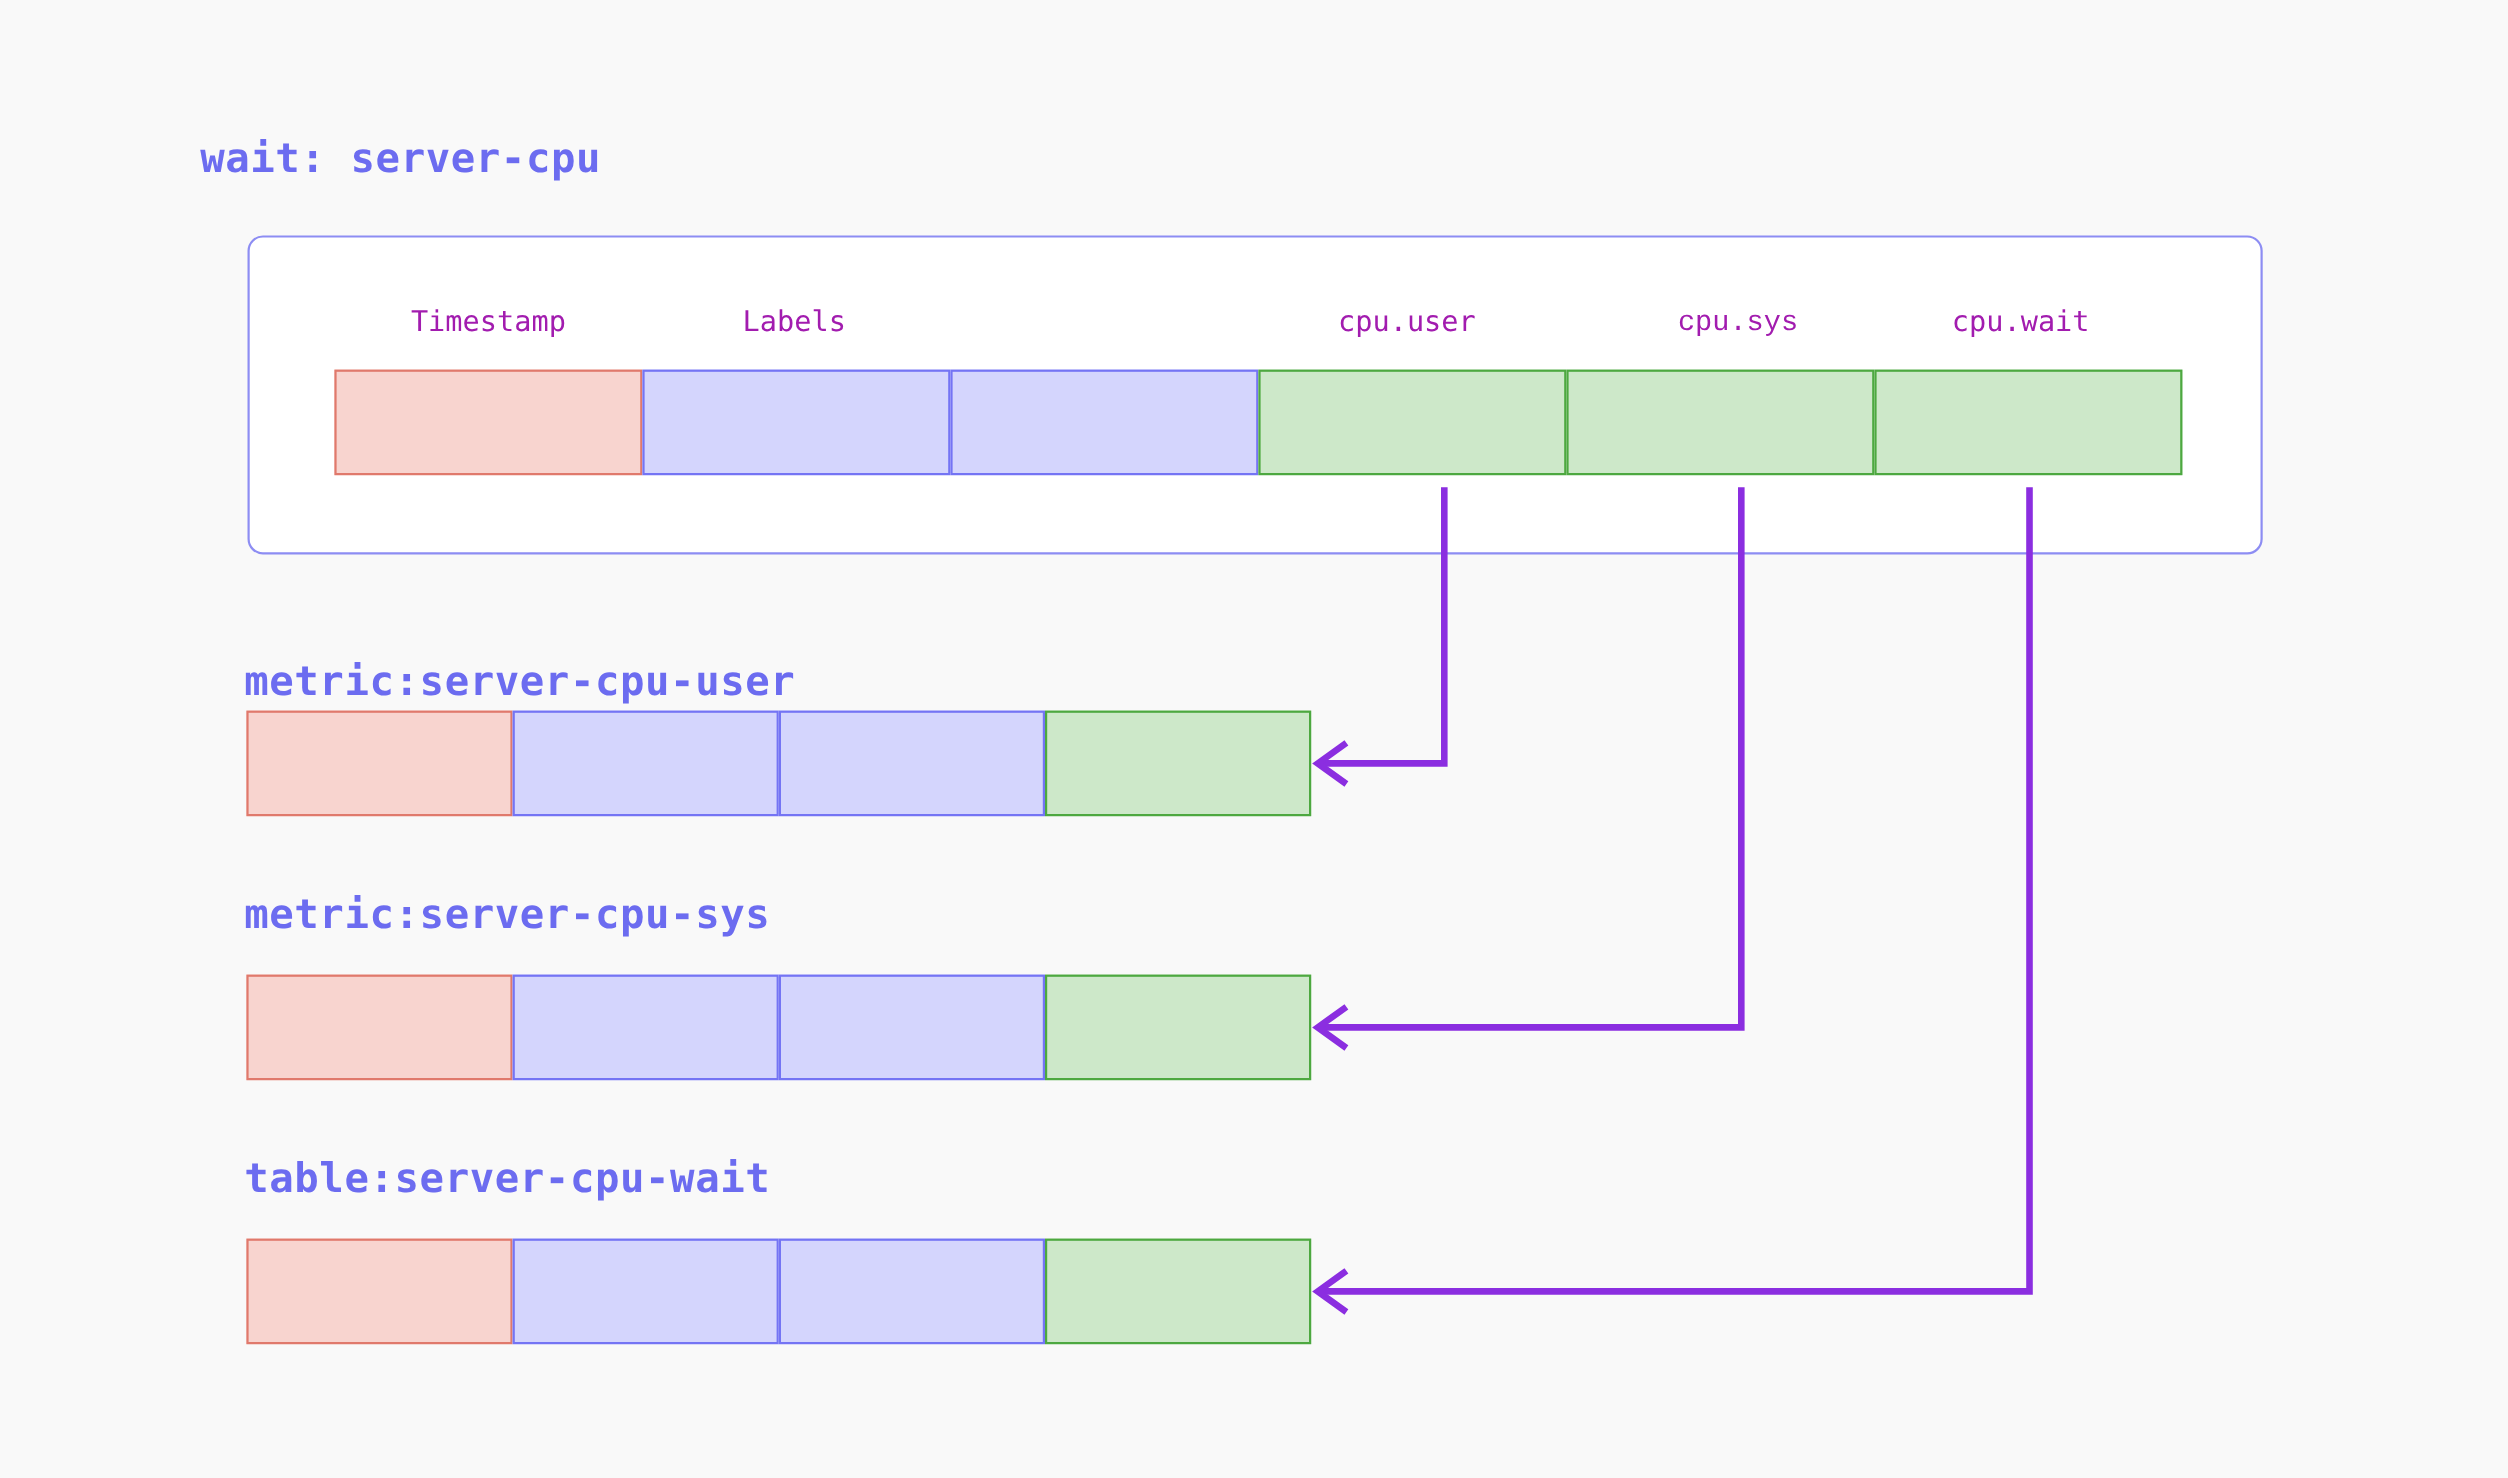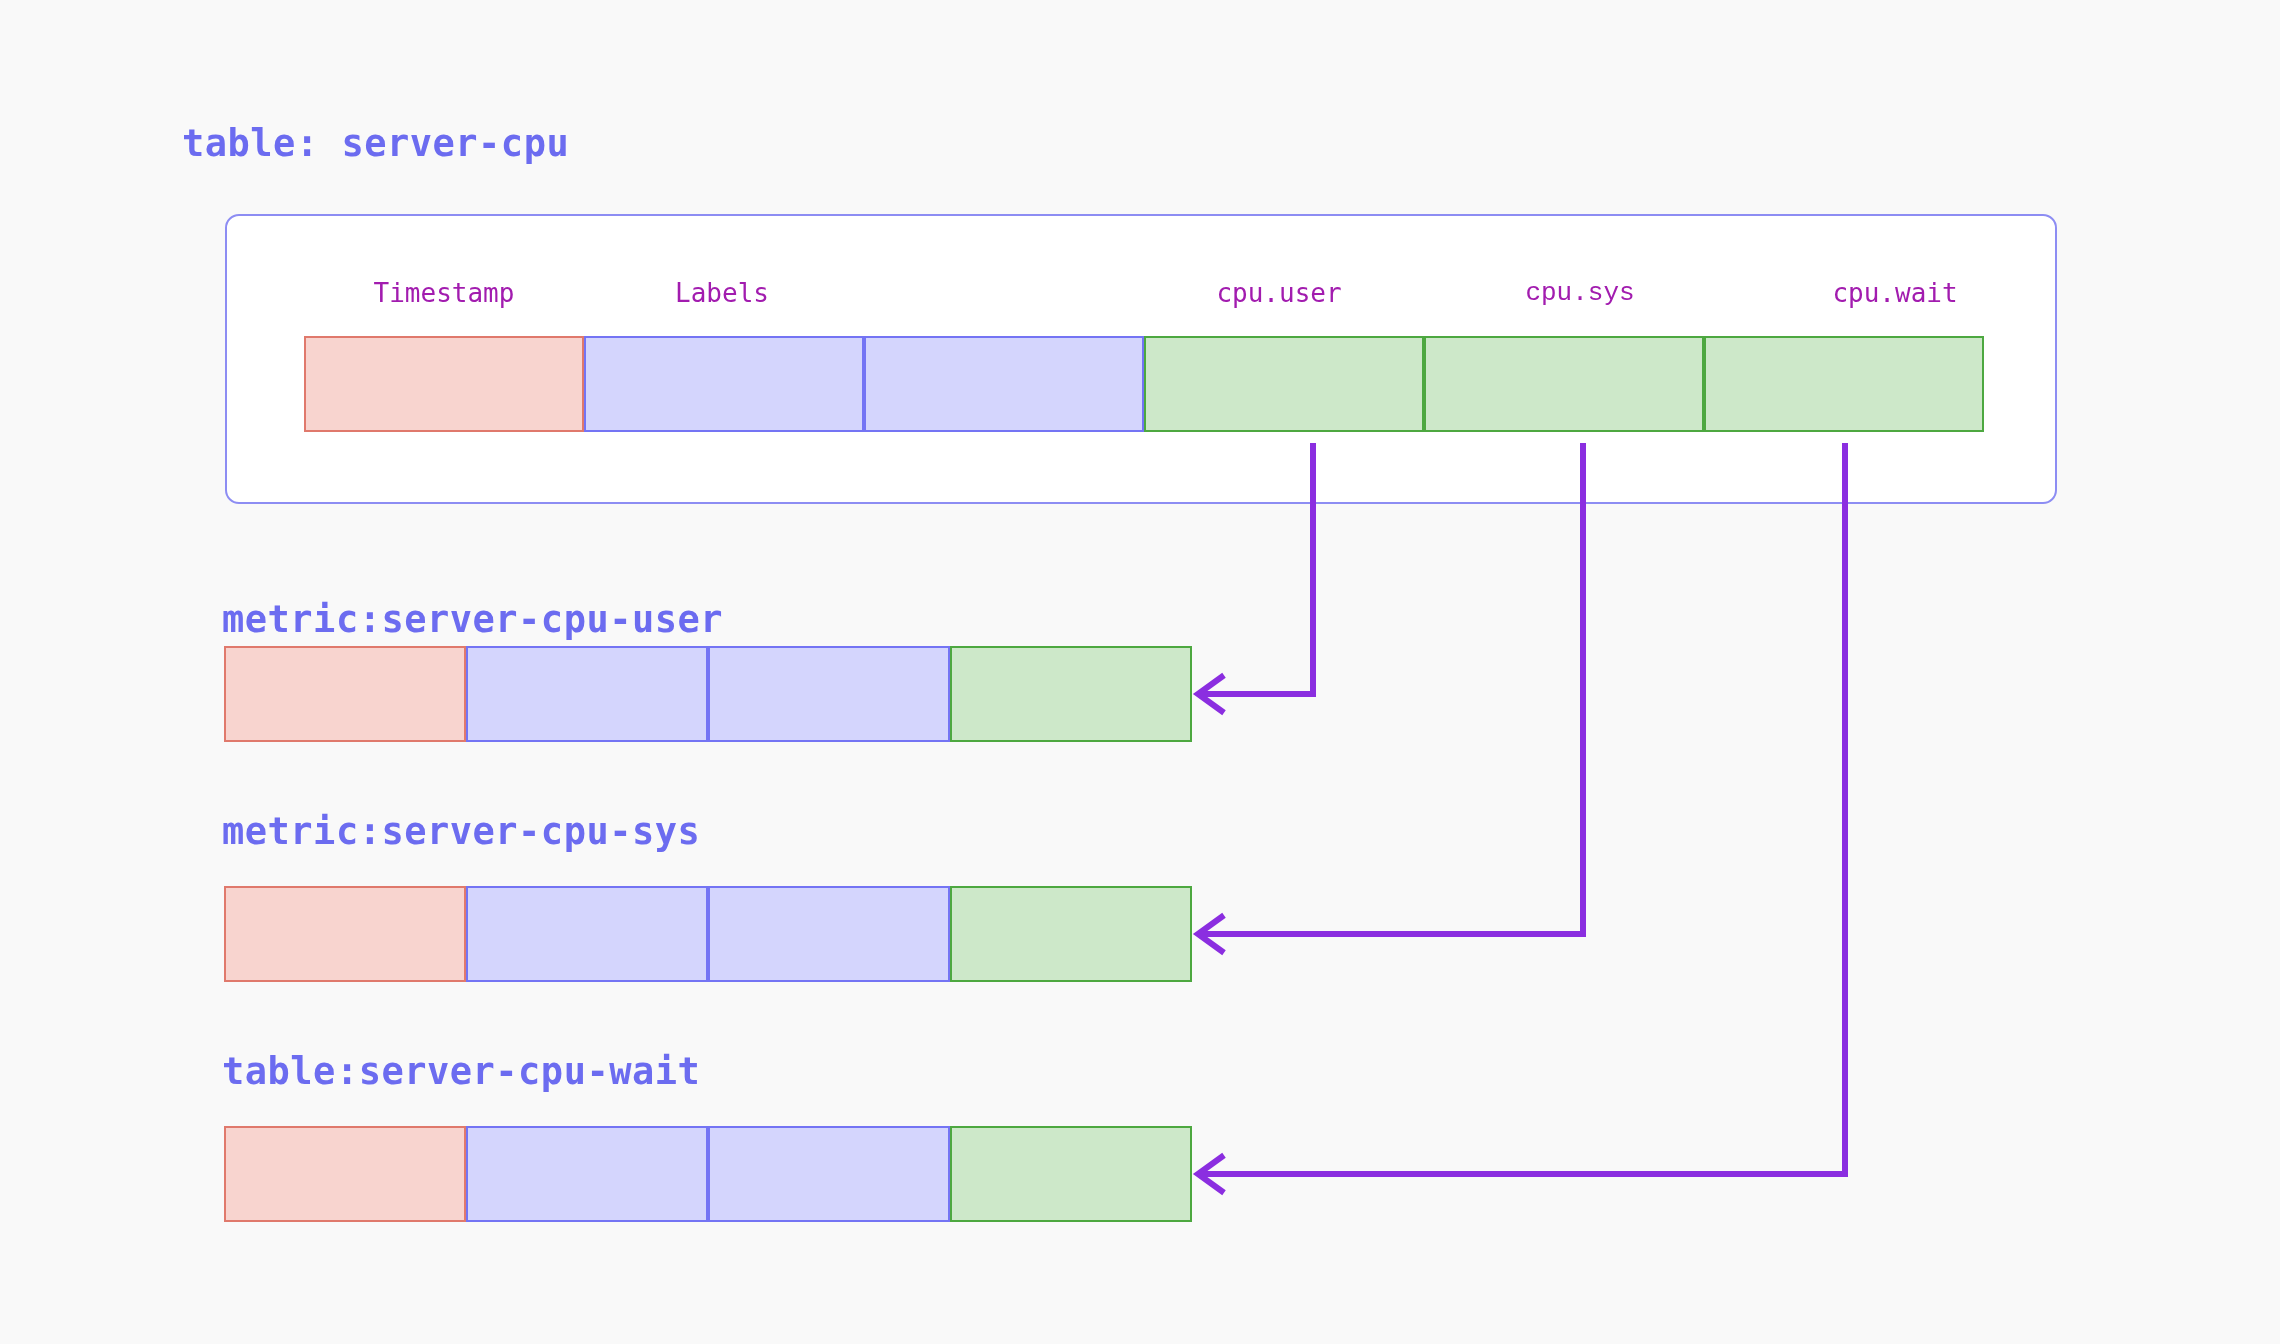--- a/index.html
+++ b/index.html
@@ -95,30 +95,30 @@
     width: 2280px;
     height: 1344px;
     pointer-events: none;
   }
 </style>
 </head>
 <body>
 
 <div id="canvas">
 
-  <div class="table-title">table: server-cpu</div>
+  <div class="table-title">wait: server-cpu</div>
 
   <div class="table-card"></div>
 
   <div id="dynamic-layer">
       <div class="col-header" style="left: 304px; width: 280px;">Timestamp</div>
       <div class="col-header" style="left: 582px; width: 280px;">Labels</div>
       <div class="col-header" style="left: 1139px; width: 280px;">cpu.user</div>
       <div class="col-header" style="left: 1440px; width: 280px; font-family: Liberation Mono, monospace;">cpu.sys</div>
-      <div class="col-header" style="left: 1755px; width: 280px;">cpu.wait</div>
+      <div class="col-header" style="left: 1697px; width: 280px;">cpu.wait</div>
       <div class="cell cell-pink" style="left: 304px; top: 336px; width: 280px; height: 96px;"></div>
       <div class="cell cell-blue" style="left: 584px; top: 336px; width: 280px; height: 96px;"></div>
       <div class="cell cell-blue" style="left: 864px; top: 336px; width: 280px; height: 96px;"></div>
       <div class="cell cell-green" style="left: 1144px; top: 336px; width: 280px; height: 96px;"></div>
       <div class="cell cell-green" style="left: 1424px; top: 336px; width: 280px; height: 96px;"></div>
       <div class="cell cell-green" style="left: 1704px; top: 336px; width: 280px; height: 96px;"></div>
       <div class="metric-label" style="top: 570px; margin-top: 28px;">metric:server-cpu-user</div>
       <div class="cell cell-pink" style="left: 224px; top: 646px; width: 242px; height: 96px;"></div>
       <div class="cell cell-blue" style="left: 466px; top: 646px; width: 242px; height: 96px;"></div>
       <div class="cell cell-blue" style="left: 708px; top: 646px; width: 242px; height: 96px;"></div>

